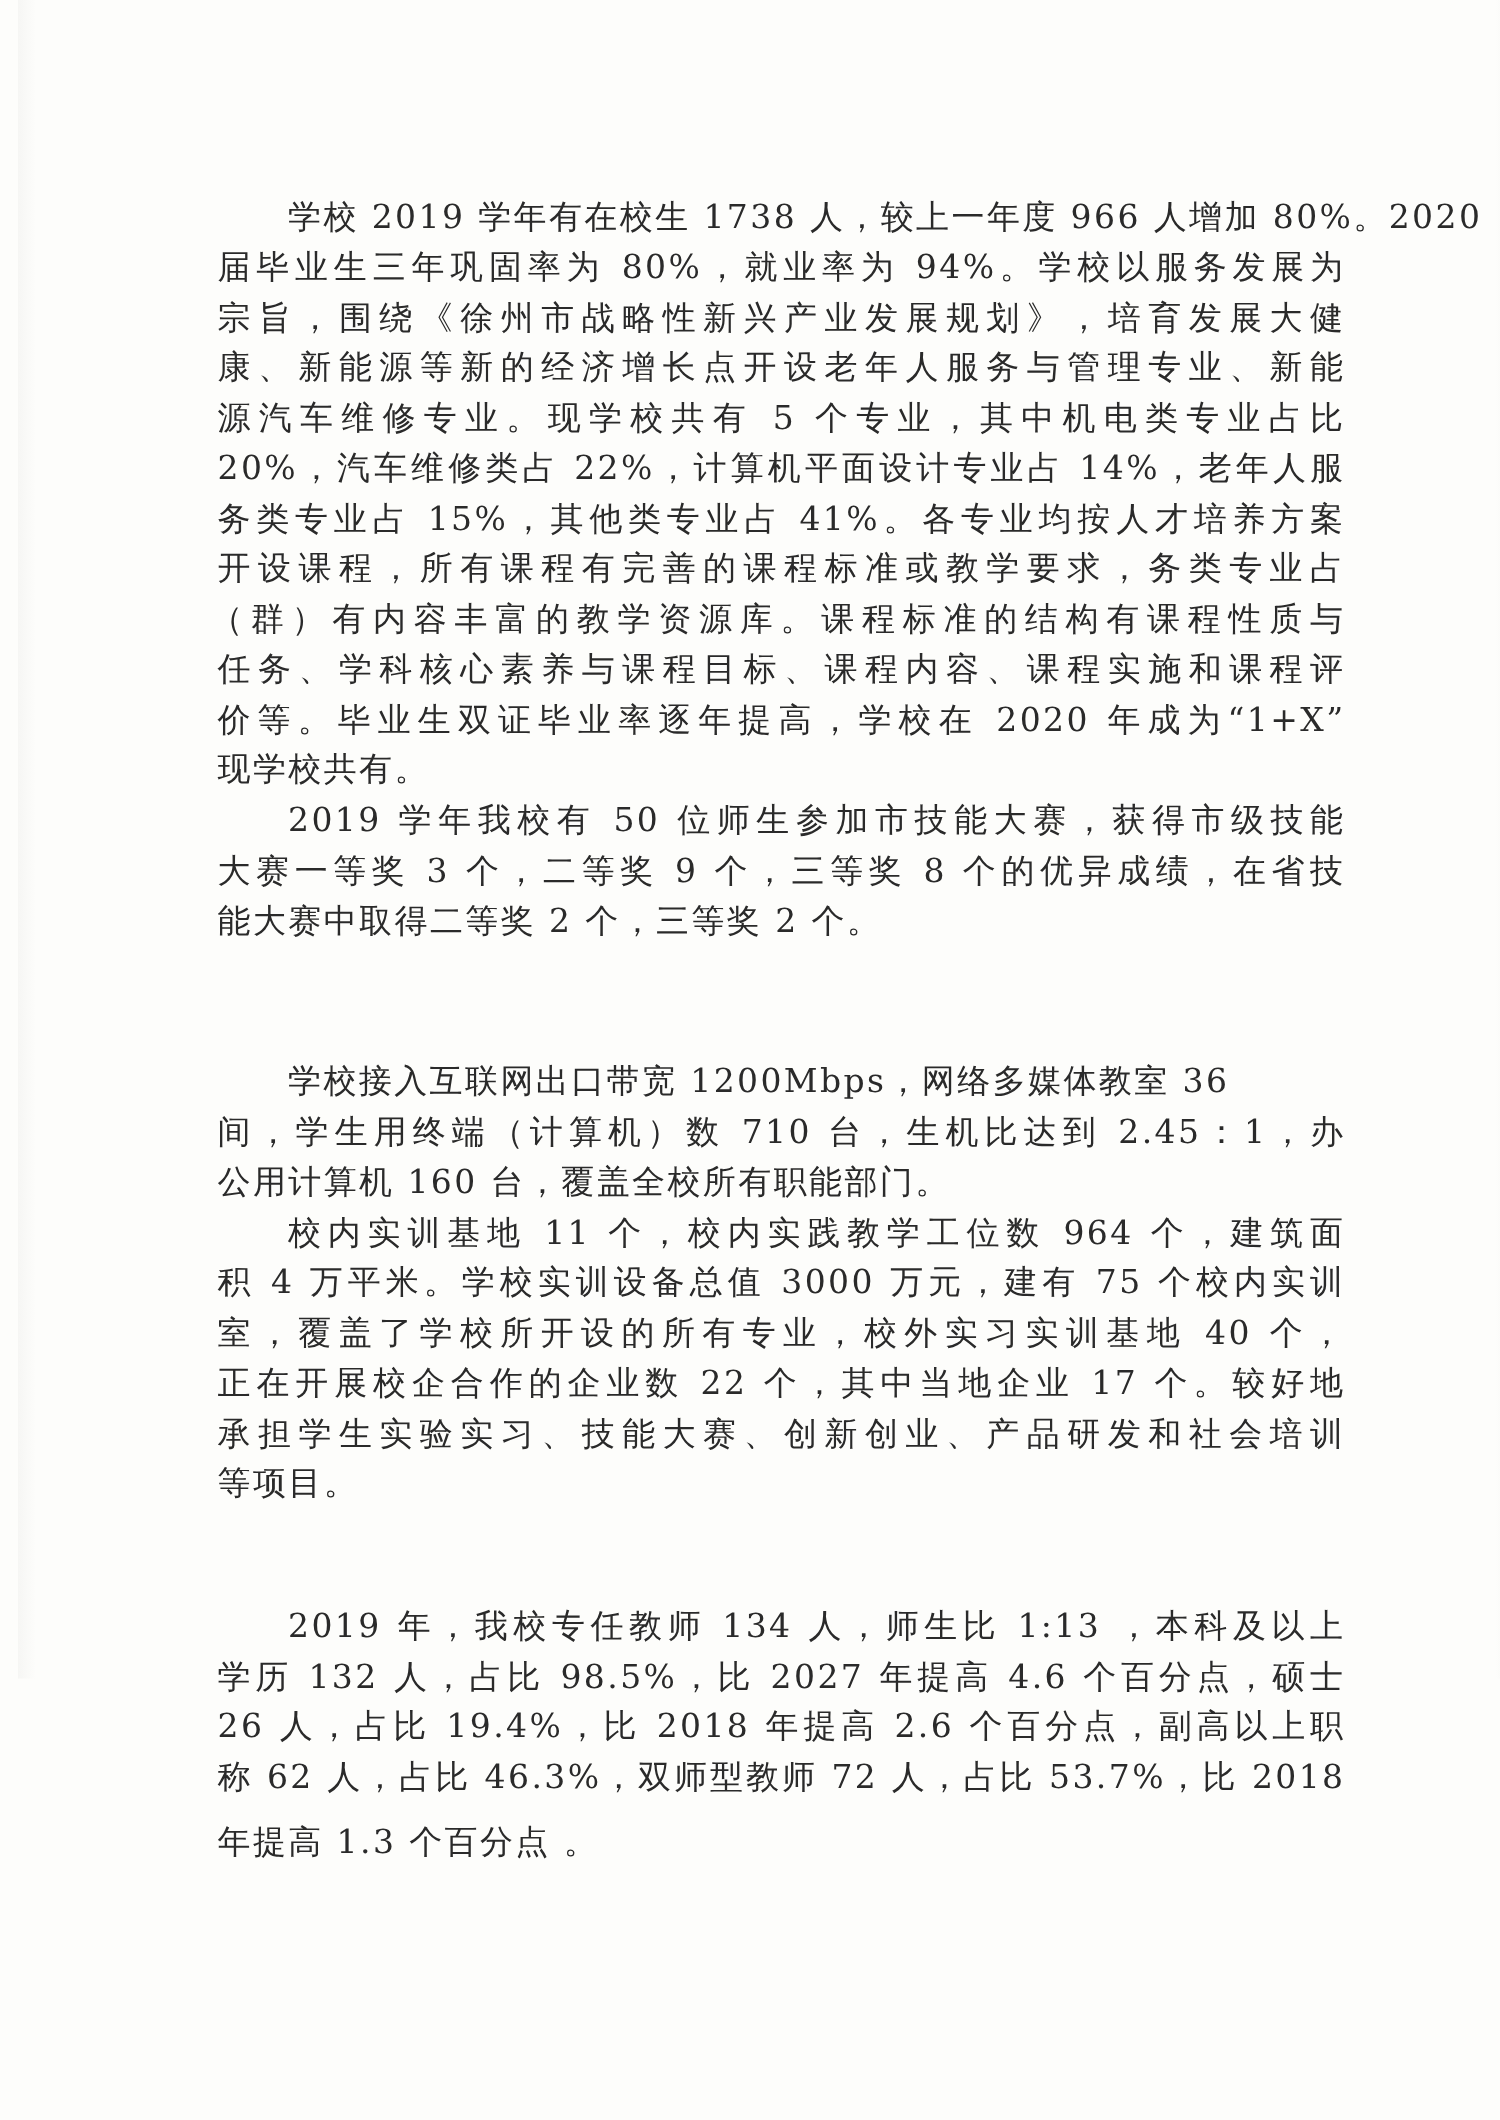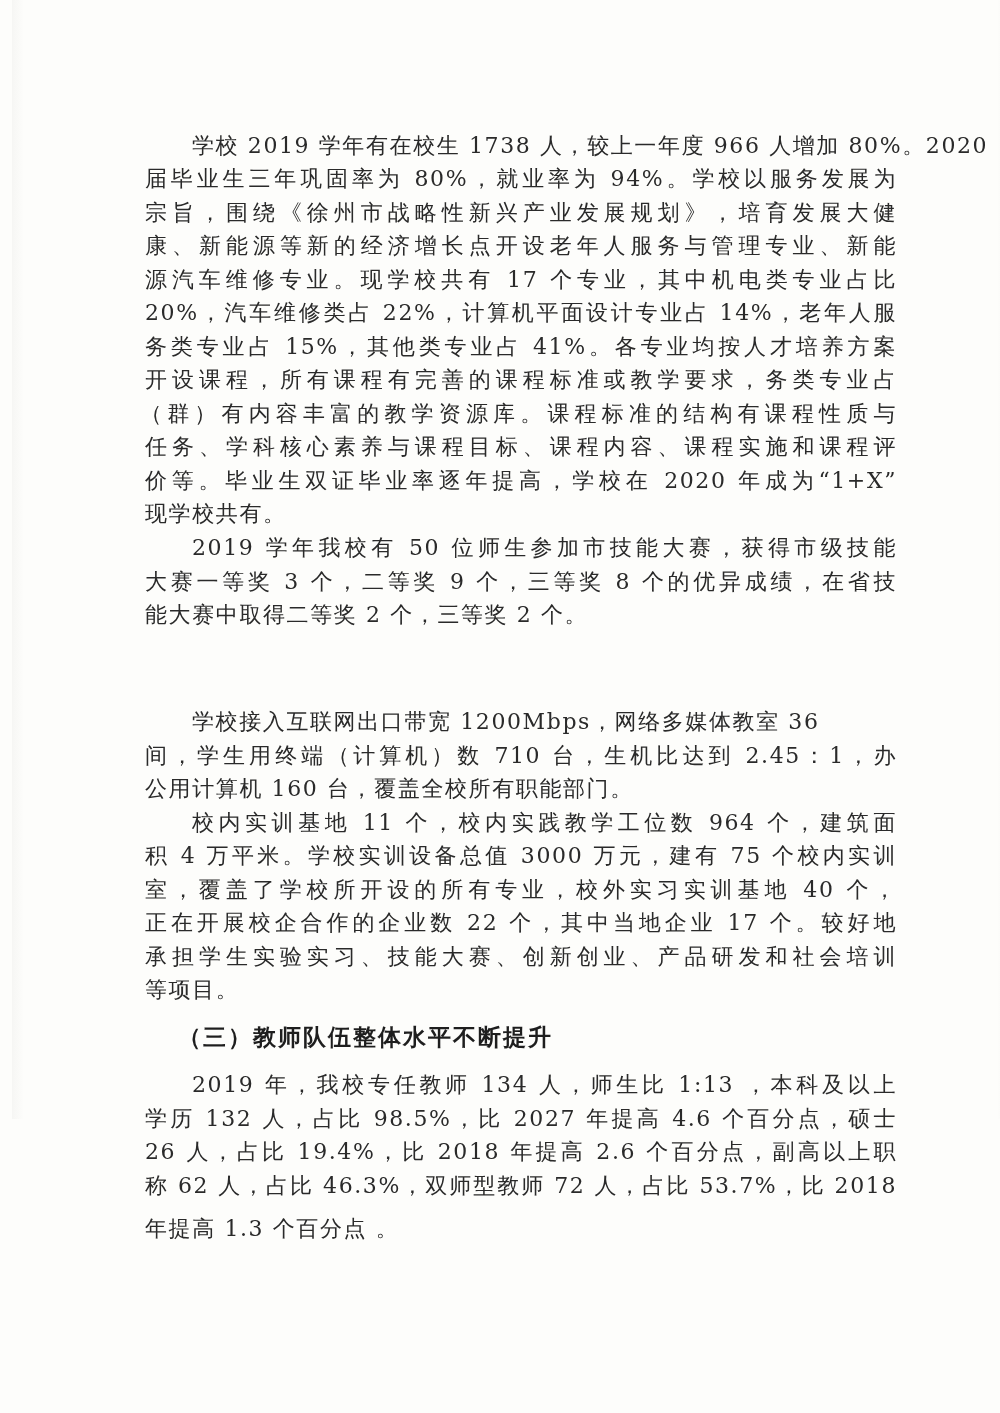--- a/index.html
+++ b/index.html
@@ -30,21 +30,21 @@
 </head>
 <body>
 
 <div class="page">
 
   <div>
     <div class="line indent" style="top:129px">学校 2019 学年有在校生 1738 人，较上一年度 966 人增加 80%。2020</div>
     <div class="line" style="top:162px">届毕业生三年巩固率为 80%，就业率为 94%。学校以服务发展为</div>
     <div class="line" style="top:196px">宗旨，围绕《徐州市战略性新兴产业发展规划》，培育发展大健</div>
     <div class="line" style="top:229px">康、新能源等新的经济增长点开设老年人服务与管理专业、新能</div>
-    <div class="line" style="top:263px">源汽车维修专业。现学校共有 17 个专业，其中机电类专业占比</div>
+    <div class="line" style="top:263px">源汽车维修专业。现学校共有 5 个专业，其中机电类专业占比</div>
     <div class="line" style="top:296px">20%，汽车维修类占 22%，计算机平面设计专业占 14%，老年人服</div>
     <div class="line" style="top:330px">务类专业占 15%，其他类专业占 41%。各专业均按人才培养方案</div>
     <div class="line" style="top:363px">开设课程，所有课程有完善的课程标准或教学要求，务类专业占</div>
     <div class="line" style="top:397px; left:128px; width:757px">（群）有内容丰富的教学资源库。课程标准的结构有课程性质与</div>
     <div class="line" style="top:430px">任务、学科核心素养与课程目标、课程内容、课程实施和课程评</div>
     <div class="line" style="top:464px">价等。毕业生双证毕业率逐年提高，学校在 2020 年成为“1+X”</div>
     <div class="line last" style="top:497px">现学校共有。</div>
   </div>
 
   <div>
@@ -62,21 +62,20 @@
 
   <div>
     <div class="line indent" style="top:806px">校内实训基地 11 个，校内实践教学工位数 964 个，建筑面</div>
     <div class="line" style="top:839px">积 4 万平米。学校实训设备总值 3000 万元，建有 75 个校内实训</div>
     <div class="line" style="top:873px">室，覆盖了学校所开设的所有专业，校外实习实训基地 40 个，</div>
     <div class="line" style="top:906px">正在开展校企合作的企业数 22 个，其中当地企业 17 个。较好地</div>
     <div class="line" style="top:940px">承担学生实验实习、技能大赛、创新创业、产品研发和社会培训</div>
     <div class="line last" style="top:973px">等项目。</div>
   </div>
 
-  <div class="heading" style="left:166px; top:1020px">（三）教师队伍整体水平不断提升</div>
 
   <div>
     <div class="line indent" style="top:1068px">2019 年，我校专任教师 134 人，师生比 1:13 ，本科及以上</div>
     <div class="line" style="top:1102px">学历 132 人，占比 98.5%，比 2027 年提高 4.6 个百分点，硕士</div>
     <div class="line" style="top:1135px">26 人，占比 19.4%，比 2018 年提高  2.6 个百分点，副高以上职</div>
     <div class="line" style="top:1169px">称 62 人，占比 46.3%，双师型教师 72 人，占比 53.7%，比 2018</div>
     <div class="line last" style="top:1212px">年提高  1.3 个百分点 。</div>
   </div>
 
 </div>

